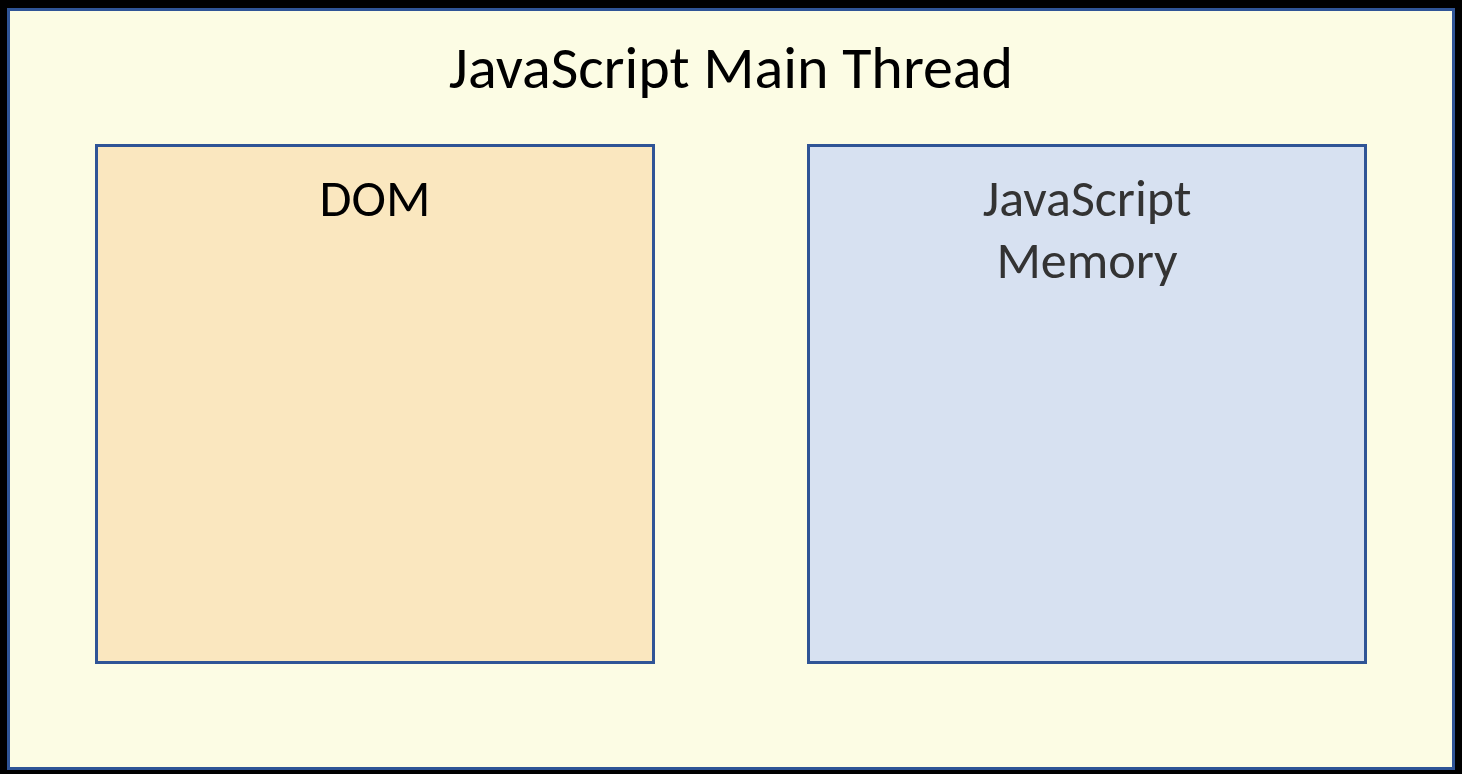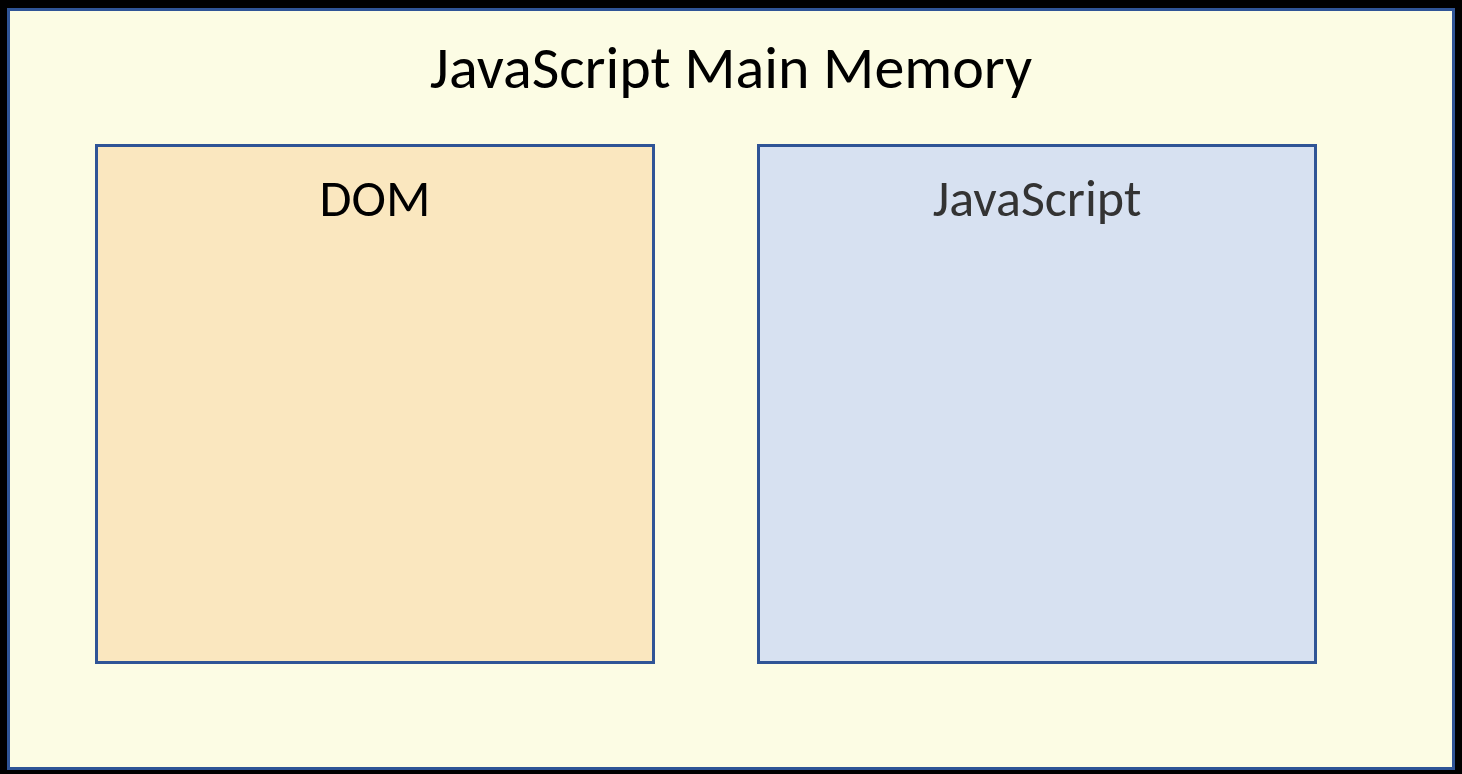--- a/index.html
+++ b/index.html
@@ -24,21 +24,22 @@
     }
     .main-title {
       text-align: center;
       font-size: 60px;
       font-weight: 400;
       color: #000000;
       margin-bottom: 40px;
     }
     .boxes-row {
       display: flex;
-      gap: 102px;
+      justify-content: space-between;
+      gap: 76px;
       padding: 0 25px;
     }
     .sub-box {
       width: 560px;
       height: 520px;
       border: 3px solid #2f5496;
       padding-top: 20px;
       text-align: center;
     }
     .sub-box.dom {
@@ -54,22 +55,23 @@
       line-height: 1.2;
     }
     .sub-label.dom-label {
       color: #000000;
     }
   </style>
 </head>
 <body>
 
 <div class="outer-container">
-  <h1 class="main-title">JavaScript Main Memory</h1>
+  <h1 class="main-title">JavaScript Main Thread</h1>
   <div class="boxes-row">
     <div class="sub-box dom">
       <div class="sub-label dom-label">DOM</div>
     </div>
     <div class="sub-box wasm">
       <div class="sub-label">JavaScript</div>
+      <div class="sub-label">Memory</div>
     </div>
   </div>
 </div>
 
 </body></html>

